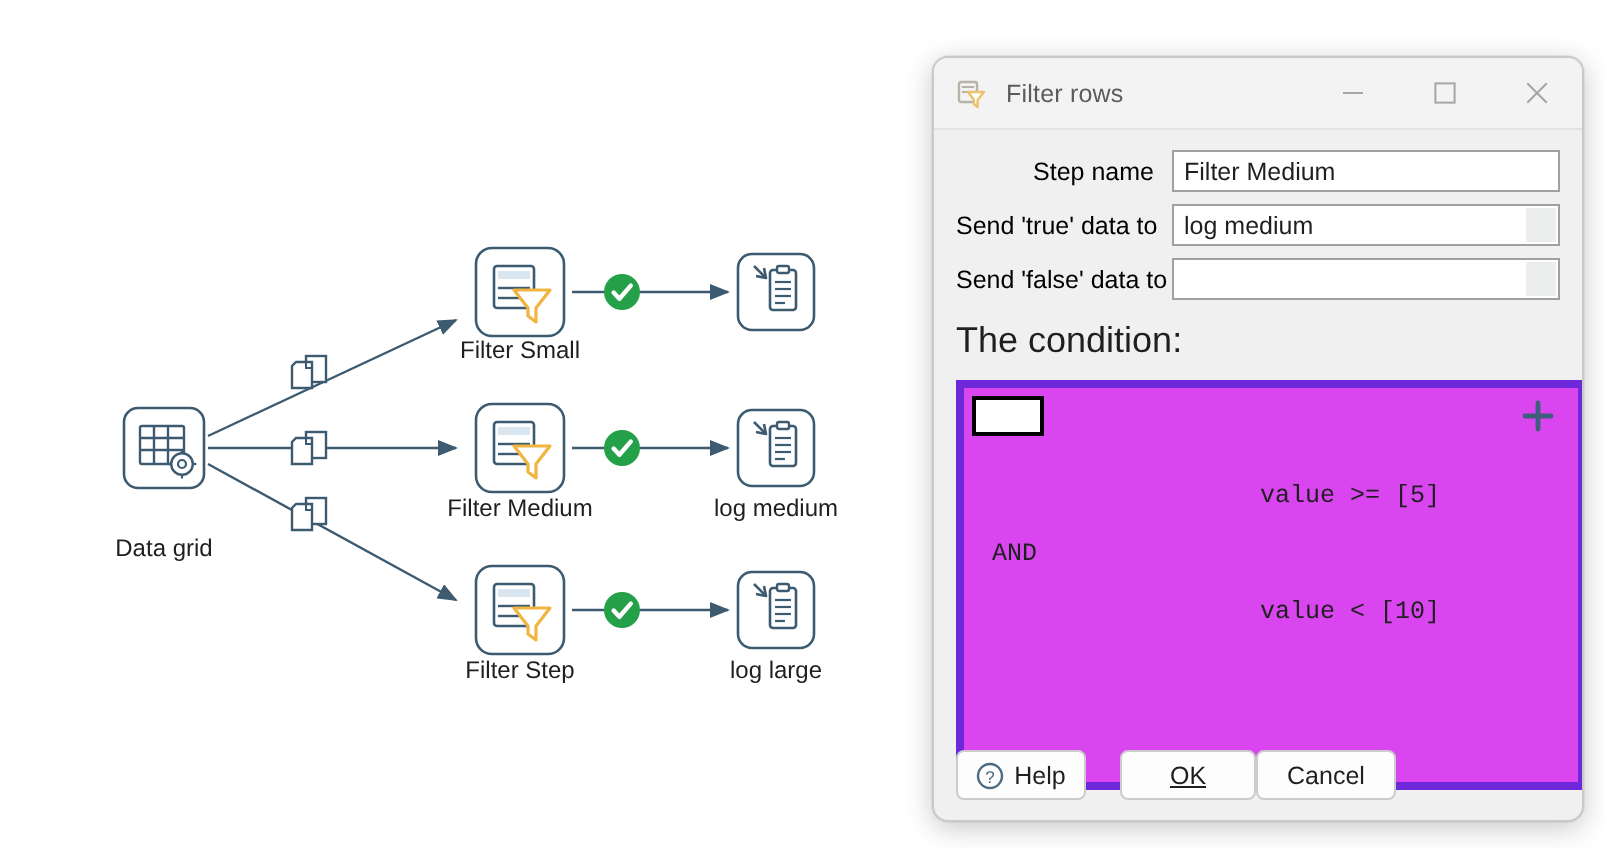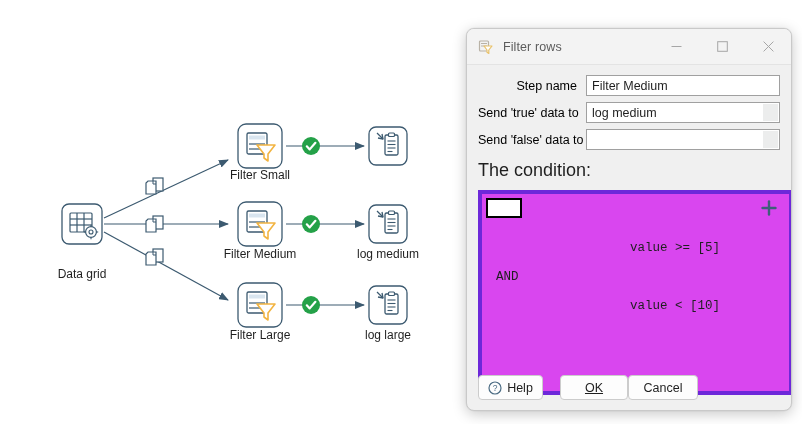--- a/index.html
+++ b/index.html
@@ -335,21 +335,21 @@
     </g>
     <g transform="translate(311,305)">
       <circle cx="0" cy="0" r="9" fill="#24a148"></circle>
       <path d="M-4.2,0.3 L-1.3,3.4 L4.4,-3.2" fill="none" stroke="#ffffff" stroke-width="2.2" stroke-linecap="round" stroke-linejoin="round"></path>
     </g>
   </svg>
 
   <div class="node-label" style="left:32px;  top:246px; width:100px;margin-top:21px;">Data grid</div>
   <div class="node-label" style="left:210px; top:168px; width:100px;">Filter Small</div>
   <div class="node-label" style="left:205px; top:247px; width:110px;">Filter Medium</div>
-  <div class="node-label" style="left:210px; top:328px; width:100px;">Filter Large</div>
+  <div class="node-label" style="left:210px; top:328px; width:100px;">Filter Step</div>
   <div class="node-label" style="left:333px; top:247px; width:110px;">log medium</div>
   <div class="node-label" style="left:338px; top:328px; width:100px;">log large</div>
 </div>
 
 <div id="dialog">
 
   <div class="titlebar">
     <span class="title-icon">
       <svg width="16" height="16" viewBox="0 0 16 16" xmlns="http://www.w3.org/2000/svg">
         <rect x="1.5" y="2" width="9" height="10" rx="1" fill="none" stroke="#b9b2a6" stroke-width="1.2"></rect>

